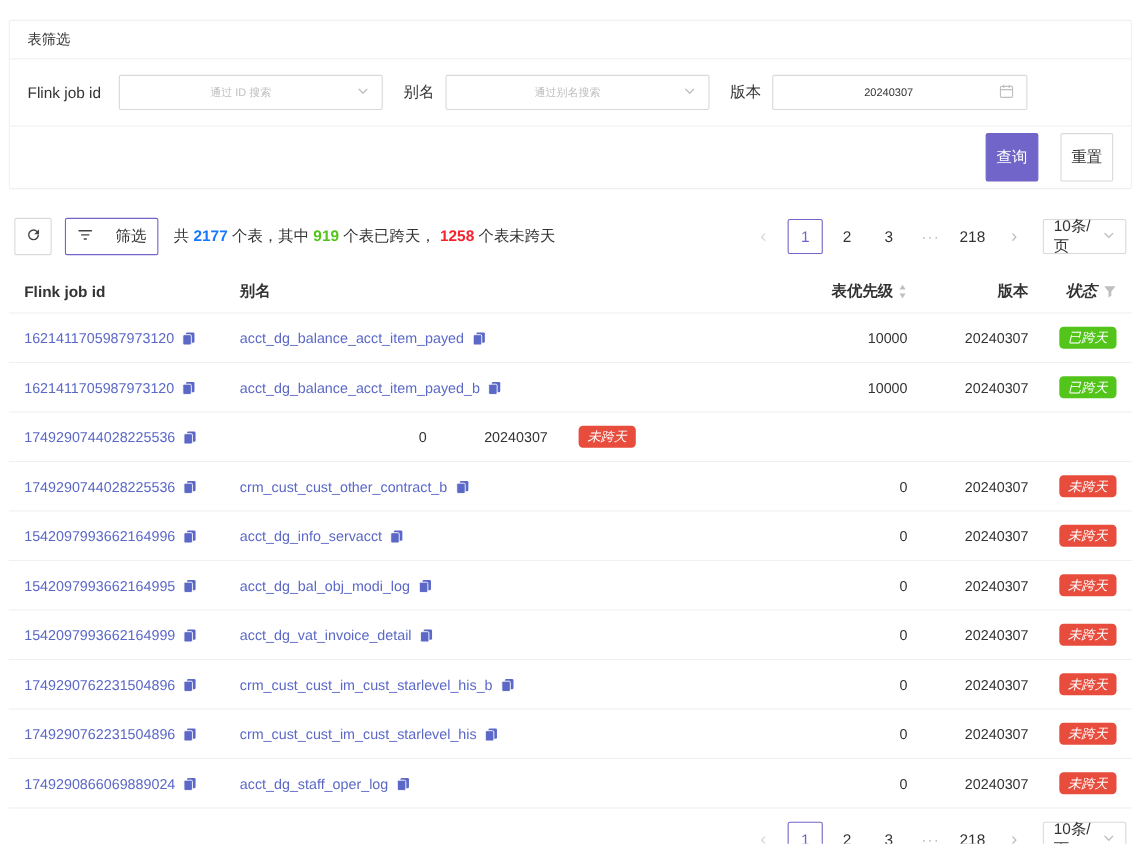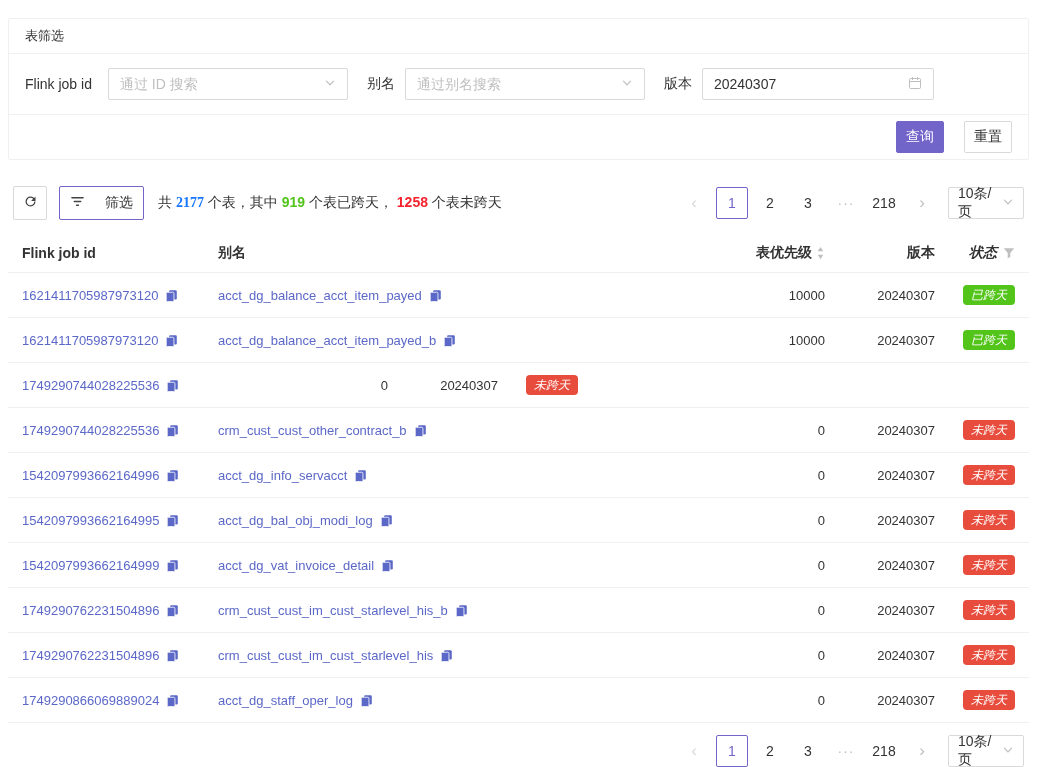--- a/index.html
+++ b/index.html
@@ -18,46 +18,46 @@
   .f-label { white-space: nowrap; margin-right: 16px; }
   .f-label.mid { margin-left: 19px; margin-right: 10px; }
   .select-box {
     display: flex; align-items: center; gap: 6px;
     border: 1px solid var(--input-border, #d9d9d9); border-radius: 2px;
     height: 32px; padding: 0 11px; width: 240px; background: #fff; cursor: pointer;
   }
   .select-box.date { width: 232px; }
   .select-box input {
     border: none; outline: none; flex: 1; min-width: 0; background: transparent;
-    font-family: inherit; font-size: 14px; color: var(--text, #333);
+    font-family: inherit; font-size: 10px; color: var(--text, #333); text-align: center;
   }
   .select-box input::placeholder { color: var(--placeholder, #bfbfbf); }
   .filter-footer {
     display: flex; justify-content: flex-end; align-items: center; gap: 20px;
     padding: 6px 16px; border-top: 1px solid var(--border, #f0f0f0);
   }
-  .btn { height: 32px; padding: 0 9px; border-radius: 2px; font-family: inherit; font-size: 14px; cursor: pointer; }
+  .btn { height: 44px; padding: 0 9px; border-radius: 2px; font-family: inherit; font-size: 14px; cursor: pointer; }
   .btn-primary { background: var(--accent, #7265c9); border: 1px solid var(--accent, #7265c9); color: #fff; }
   .btn-default { background: #fff; border: 1px solid var(--input-border, #d9d9d9); color: var(--text, #333); }
 
   
   .toolbar { display: flex; align-items: center; margin-top: 26px; padding: 0 5px; }
   .icon-btn {
     width: 34px; height: 34px; border: 1px solid var(--input-border, #d9d9d9); border-radius: 2px;
     background: #fff; display: flex; align-items: center; justify-content: center; cursor: pointer;
   }
   .filter-btn {
     height: 34px; margin-left: 12px; padding: 0 10px;
     display: flex; align-items: center; gap: 20px;
     border: 1px solid var(--accent, #7265c9); border-radius: 2px; background: #fff;
     font-family: inherit; font-size: 14px; color: var(--text, #333); cursor: pointer;
   }
   .summary { margin-left: 14px; white-space: nowrap; }
   .num { font-weight: 600; }
-  .num.blue { color: var(--blue, #1677ff); font-family: Liberation Serif, serif; }
+  .num.blue { color: var(--blue, #1677ff); }
   .num.green { color: var(--green, #52c41a); }
   .num.red { color: var(--red, #f5222d); }
 
   
   .pager { margin-left: auto; display: flex; align-items: center; }
   .page-item {
     min-width: 32px; height: 32px; padding: 0 4px; margin-left: 6px;
     display: flex; align-items: center; justify-content: center;
     border-radius: 2px; font-size: 14px; cursor: pointer; user-select: none;
   }

